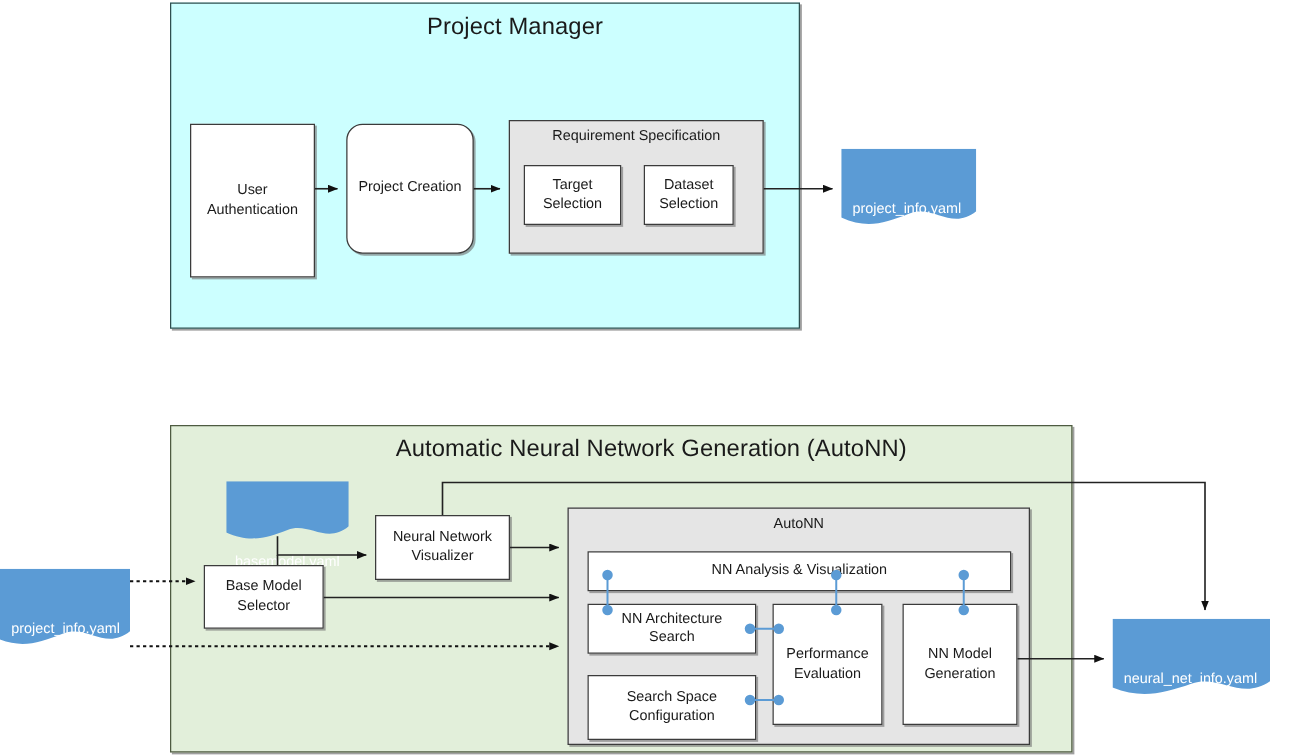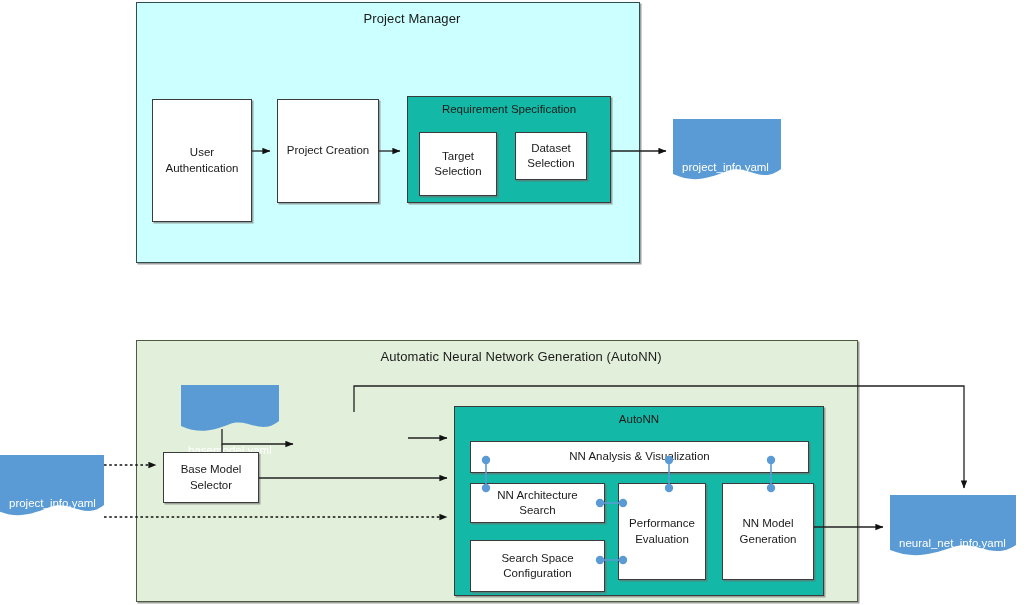--- a/index.html
+++ b/index.html
@@ -19,37 +19,37 @@
   .abs{position:absolute;box-sizing:border-box;}
   .group-box{
     border:1px solid #3b3b3b;
     box-shadow:1.5px 1.5px 0 rgba(80,80,80,.55);
   }
   .pm-group{background:#ccffff;border-color:#2f4f4f;}
   .autonn-group{background:#e2efda;border-color:#4e5b41;}
   .group-title{
     position:absolute;left:0;right:0;top:8px;
     text-align:center;
-    font-size:13px;
+    font-size:19px;
     letter-spacing:.1px;
     color:#1a1a1a;
     padding-left:48px;
   }
   .proc{
     background:#ffffff;
     border:1px solid #3b3b3b;
     box-shadow:1.5px 1.5px 0 rgba(110,110,110,.6);
     display:flex;align-items:center;justify-content:center;
     text-align:center;
     font-size:11.5px;
     line-height:1.32;
     padding:2px 4px;
   }
   .container-box{
-    background:#14b8a6;
+    background:#e5e5e5;
     border:1px solid #3b3b3b;
     box-shadow:1.5px 1.5px 0 rgba(110,110,110,.6);
   }
   .container-title{
     position:absolute;left:0;right:0;top:6px;
     text-align:center;font-size:11.5px;color:#1a1a1a;
   }
   .autonn-title{
     position:absolute;left:0;right:0;top:6px;
     text-align:center;font-size:11.5px;color:#1a1a1a;
@@ -83,28 +83,28 @@
     <div class="group-title">Project Manager</div>
   </div>
 
   <div class="abs proc" style="left:152px;top:99px;width:100px;height:123px;">
     <div>
       <div>User</div>
       <div>Authentication</div>
     </div>
   </div>
 
-  <div class="abs proc" style="left:277px;top:99px;width:102px;height:104px;">
+  <div class="abs proc" style="left:277px;top:99px;width:102px;height:104px;border-radius:13px;">
     <div>Project Creation</div>
   </div>
 
   <div class="abs container-box" style="left:407px;top:96px;width:204px;height:107px;">
     <div class="container-title">Requirement Specification</div>
   </div>
-  <div class="abs proc" style="left:419px;top:132px;width:78px;height:64px;">
+  <div class="abs proc" style="left:419px;top:132px;width:78px;height:48px;">
     <div>
       <div>Target</div>
       <div>Selection</div>
     </div>
   </div>
   <div class="abs proc" style="left:515px;top:132px;width:72px;height:48px;">
     <div>
       <div>Dataset</div>
       <div>Selection</div>
     </div>
@@ -143,20 +143,26 @@
     </div>
   </div>
 
   <div class="abs proc" style="left:163px;top:452px;width:96px;height:51px;">
     <div>
       <div>Base Model</div>
       <div>Selector</div>
     </div>
   </div>
 
+  <div class="abs proc" style="left:300px;top:412px;width:108px;height:52px;">
+    <div>
+      <div>Neural Network</div>
+      <div>Visualizer</div>
+    </div>
+  </div>
 
   <div class="abs container-box" style="left:454px;top:406px;width:370px;height:190px;">
     <div class="autonn-title">AutoNN</div>
   </div>
 
   <div class="abs proc" style="left:470px;top:441px;width:339px;height:32px;">
     <div>NN Analysis &amp; Visualization</div>
   </div>
 
   <div class="abs proc" style="left:470px;top:483px;width:135px;height:40px;align-items:center;">

